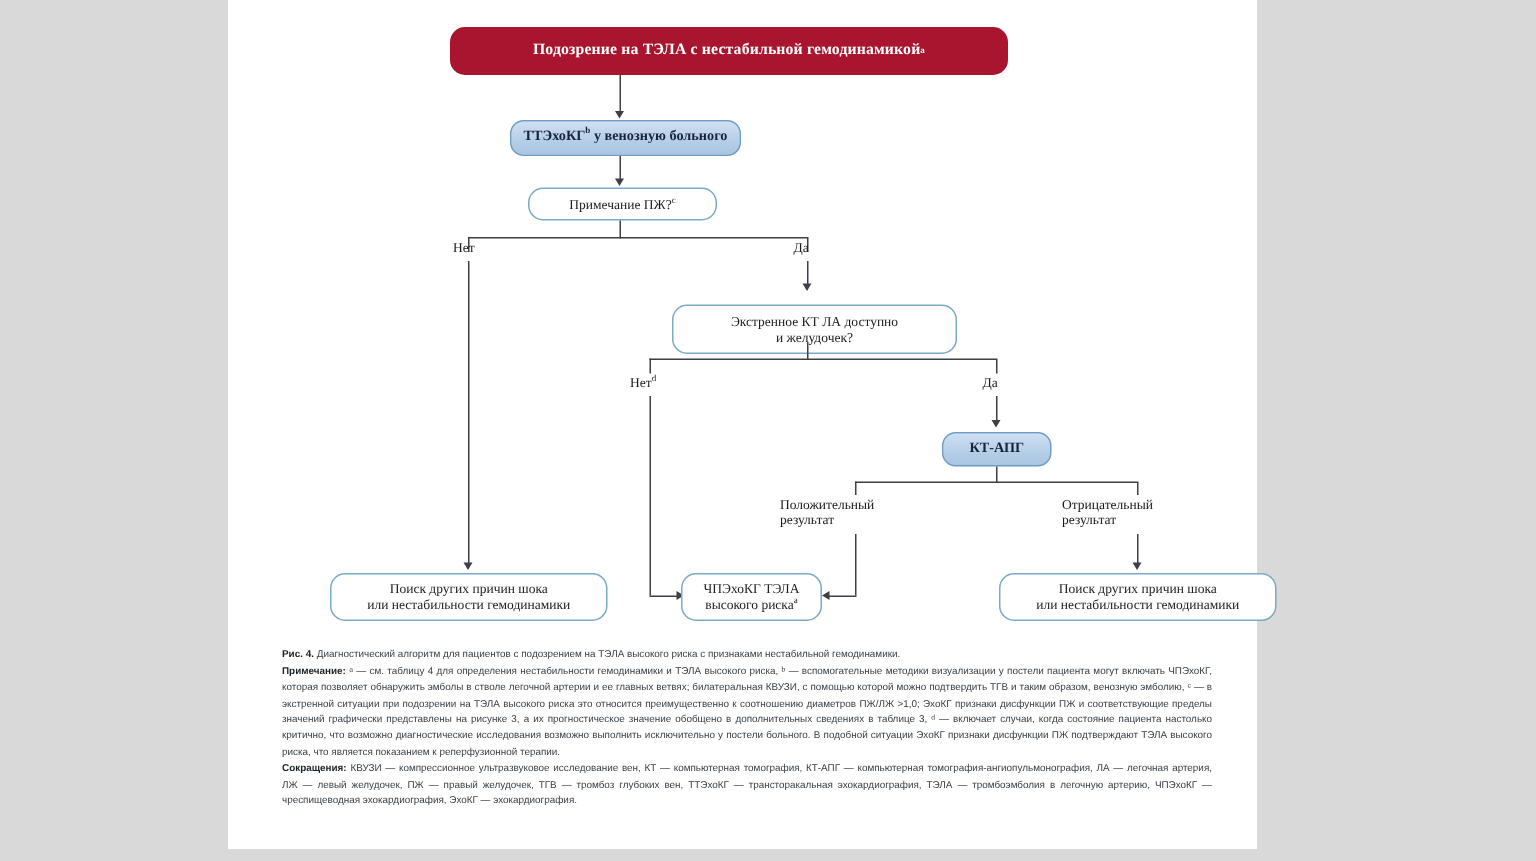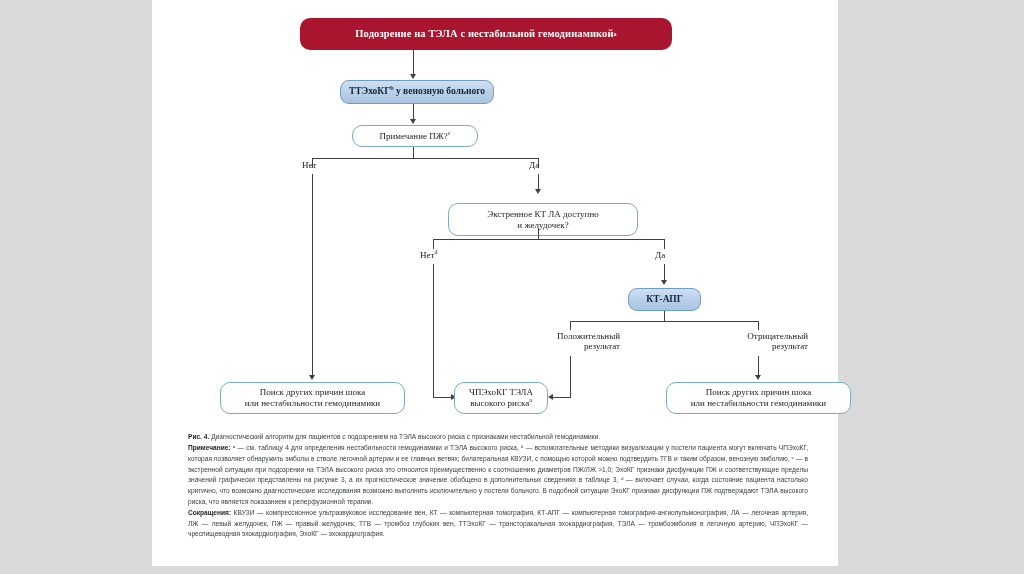--- a/index.html
+++ b/index.html
@@ -69,21 +69,21 @@
     font-size: 9px;
   }
 
   .label {
     position: absolute;
     font-family: "Liberation Serif", serif;
     font-size: 9px;
     color: #1a1a1a;
     white-space: nowrap;
   }
-  .label.center { text-align: right; }
+  .label.center { text-align: left; }
 
   .sup {
     font-size: 6px;
     vertical-align: super;
     line-height: 0;
   }
 
   
   .ln {
     position: absolute;

